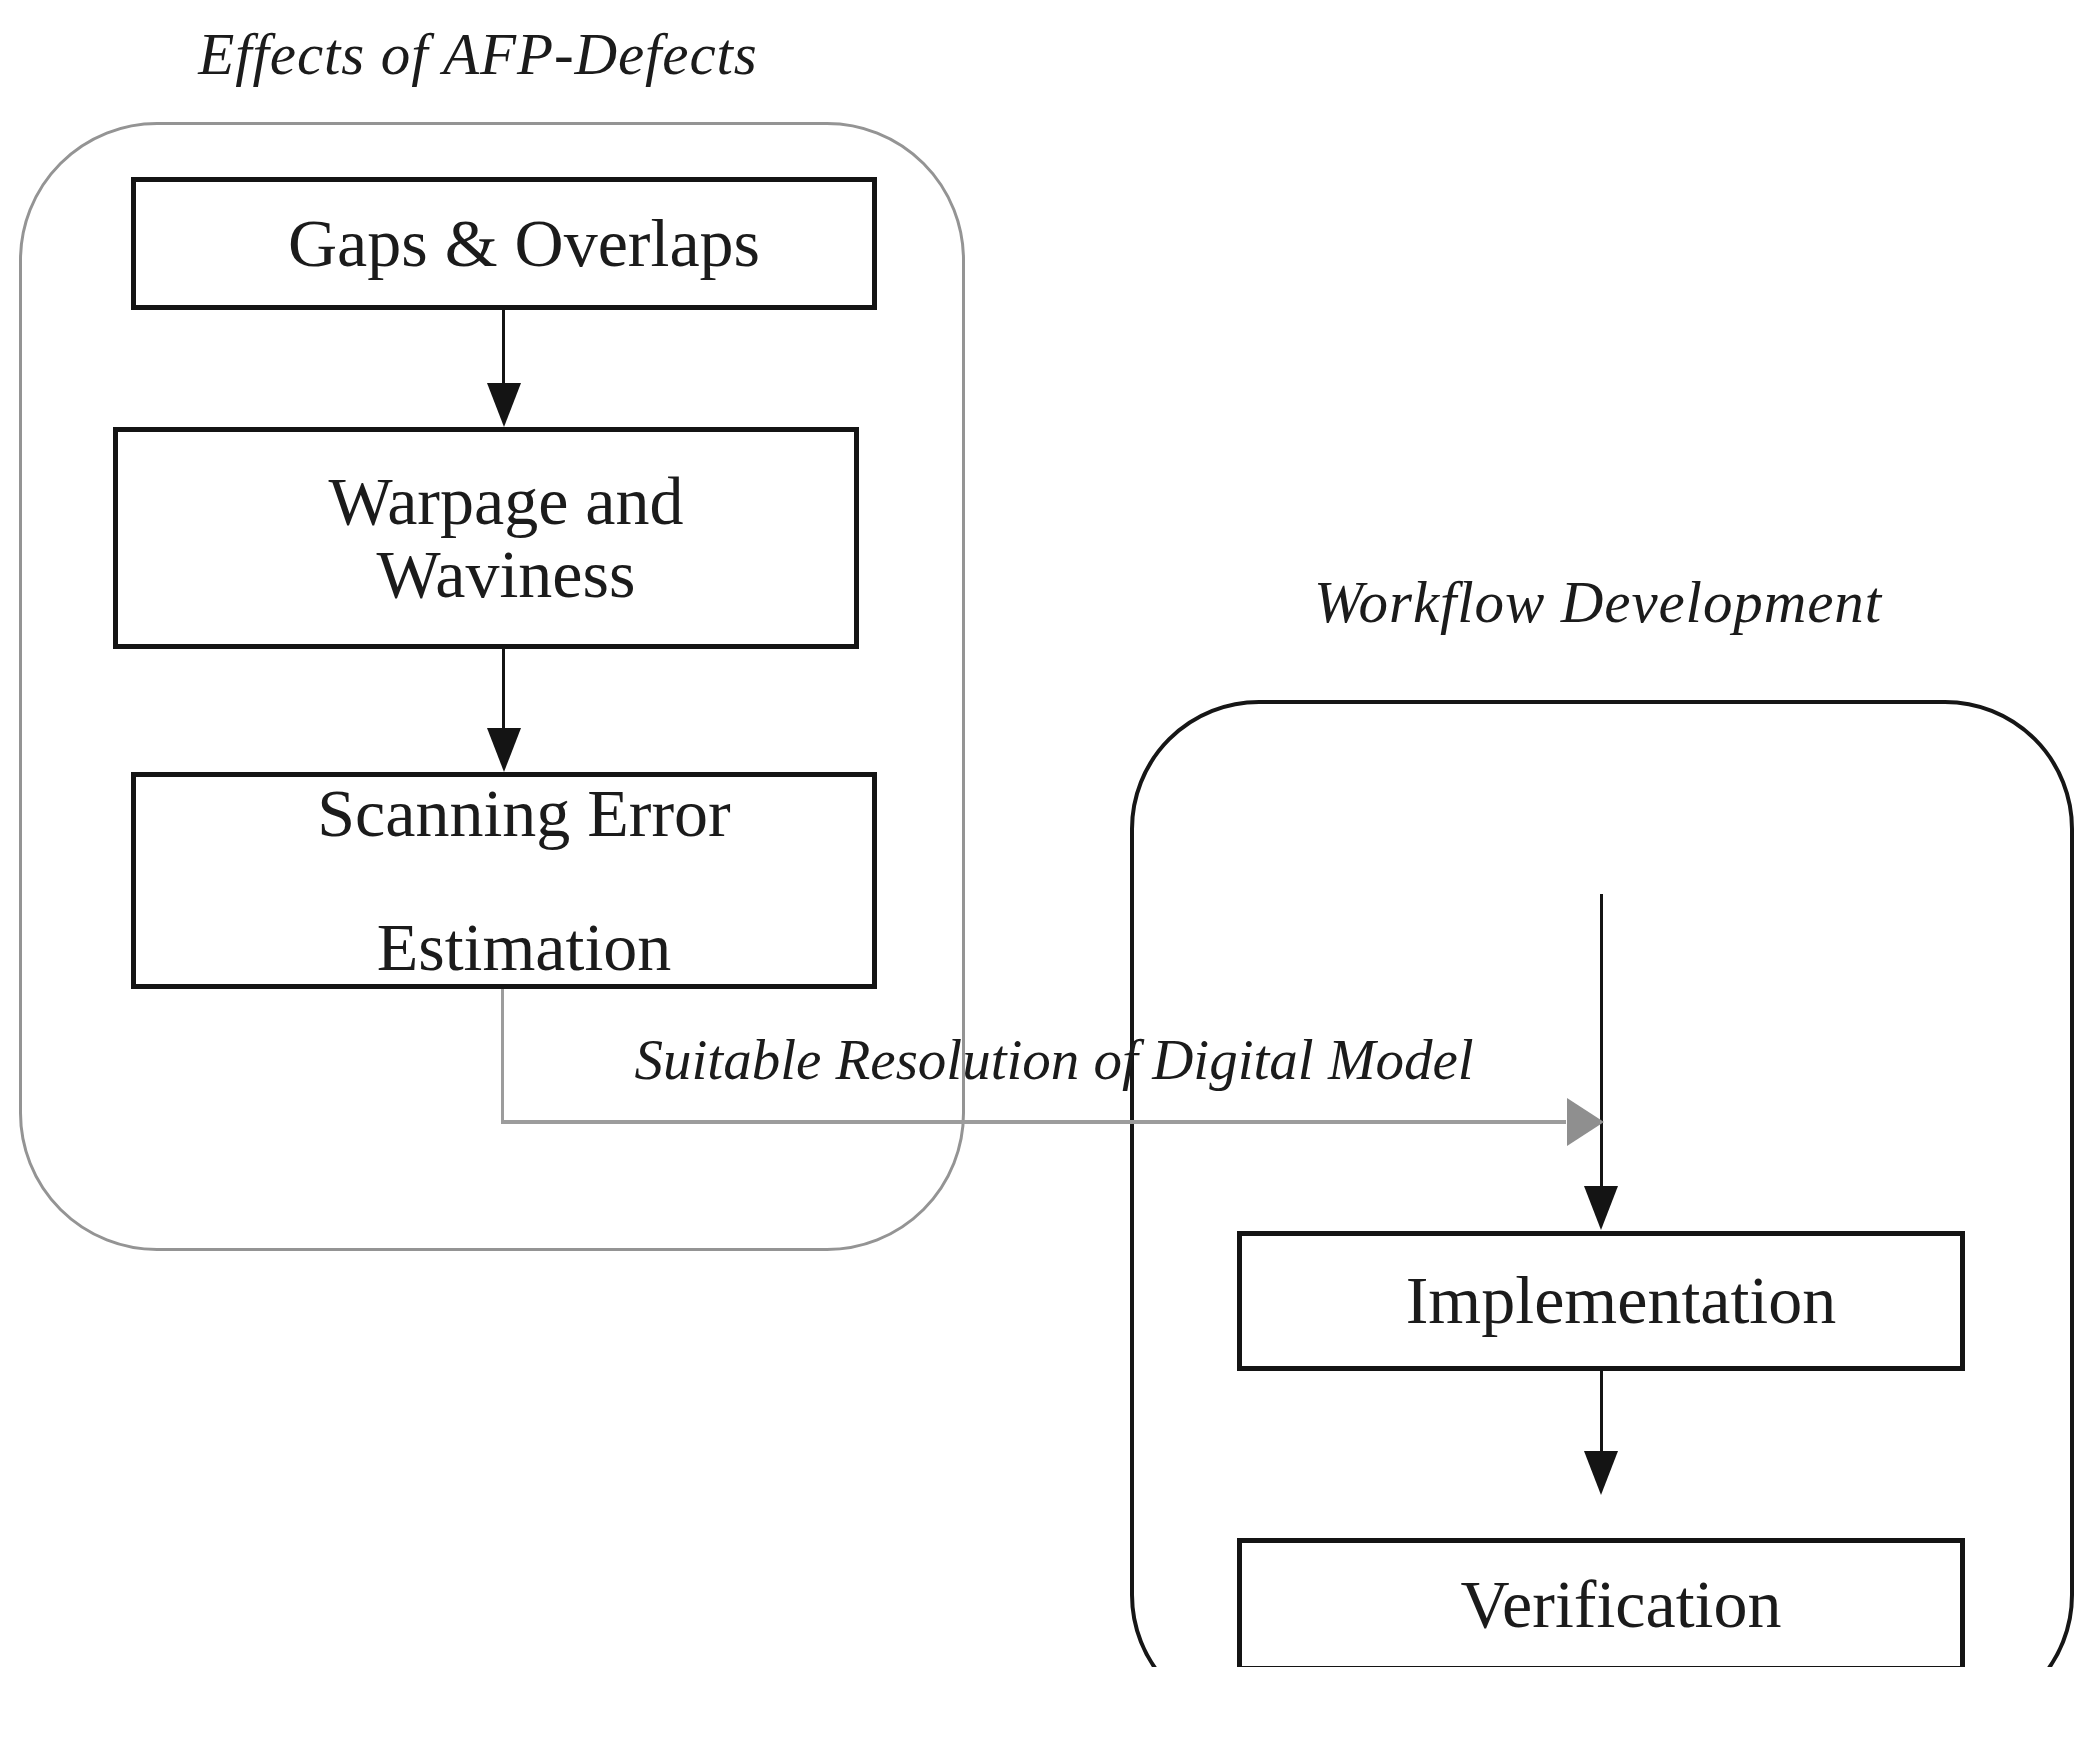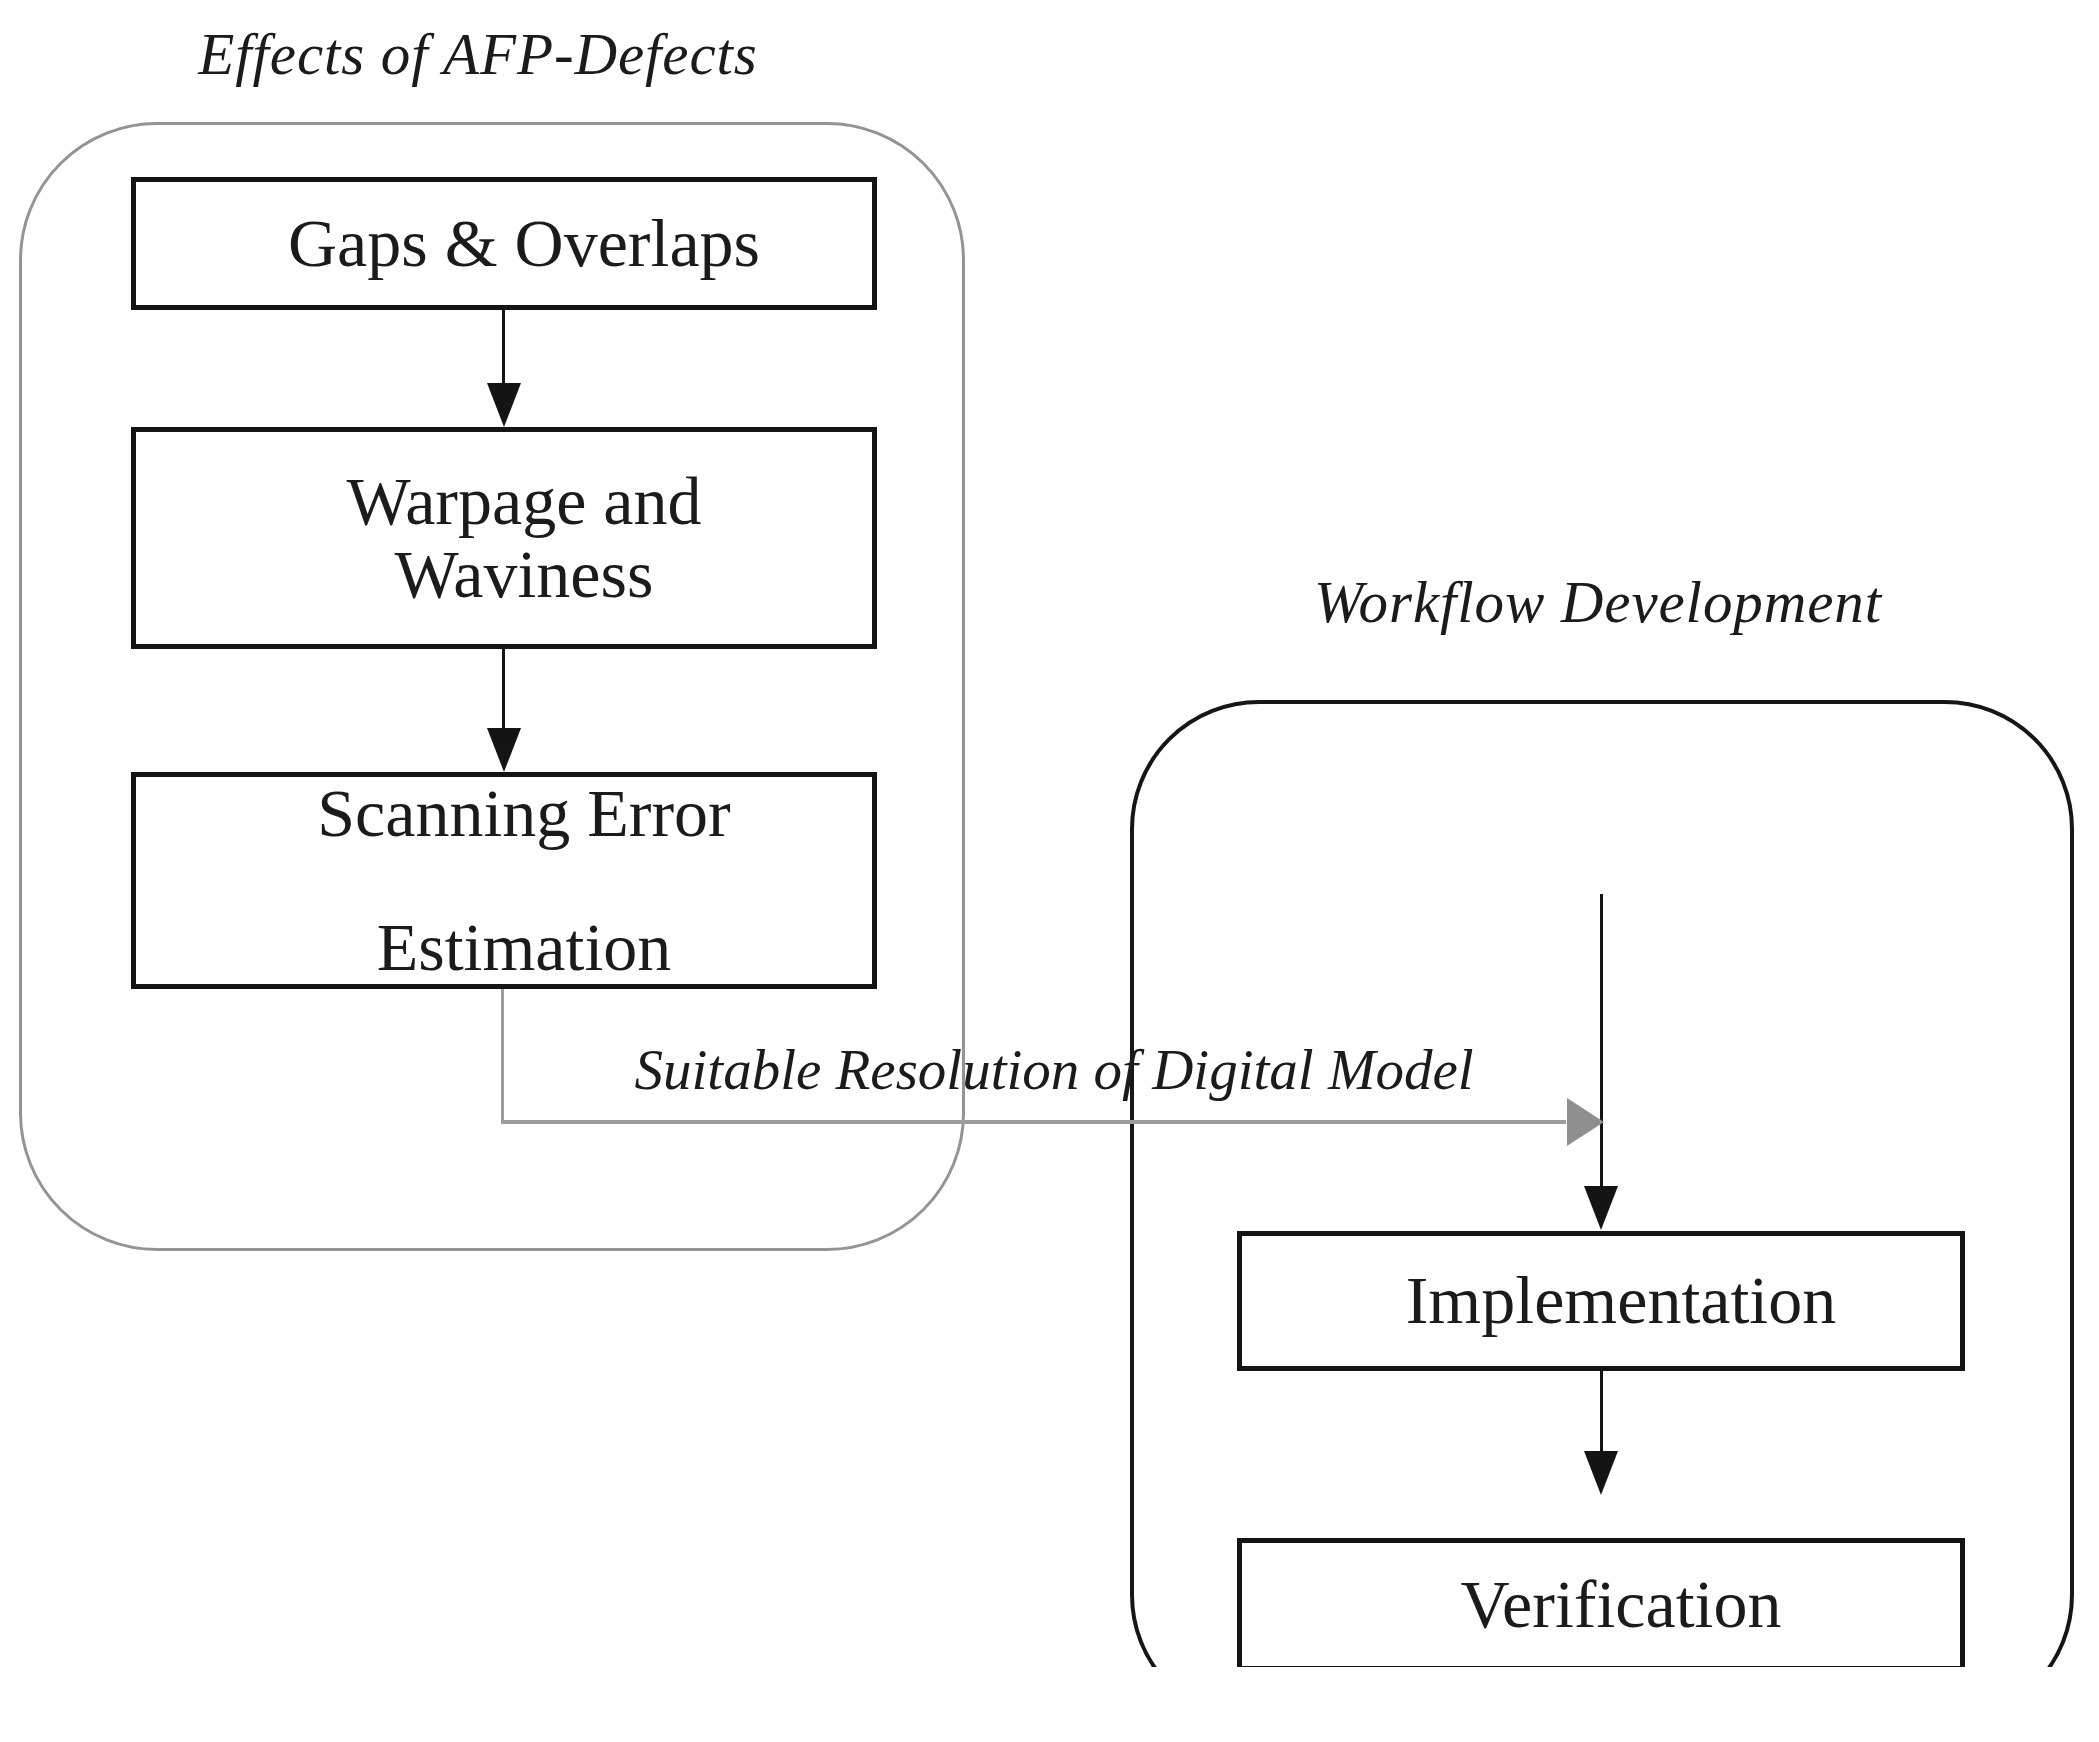--- a/index.html
+++ b/index.html
@@ -29,38 +29,37 @@
   }
   .gline{position:absolute;background:var(--grayArrow,#9c9c9c);}
   .ah-right{
     position:absolute;width:0;height:0;
     border-top:24px solid transparent;border-bottom:24px solid transparent;
     border-left:37px solid var(--grayArrowHead,#8f8f8f);
   }
   .connector-label{
     position:absolute;text-align:center;font-style:italic;font-size:57px;
     white-space:nowrap;
-    margin-top:10px;
   }
 </style>
 </head>
 <body>
 
 <div class="canvas" style="--bg: #ffffff; --text: #1b1b1b; --boxBorder: #141414; --blackArrow: #141414; --grayContainer: #949494; --blackContainer: #161616; --grayArrow: #9c9c9c; --grayArrowHead: #8f8f8f;">
 
   <div class="group-title" style="left:129px;top:20px;width:698px;">Effects of AFP-Defects</div>
   <div class="group-title" style="left:1249px;top:568px;width:698px;text-align:center;">Workflow Development</div>
 
   <div class="container gray" style="left:19px;top:122px;width:946px;height:1129px;"></div>
   <div class="container black" style="left:1130px;top:700px;width:944px;height:1024px;"></div>
 
   <div class="node" style="left:131px;top:177px;width:746px;height:133px;">
     <span class="ln">Gaps &amp; Overlaps</span>
   </div>
-  <div class="node" style="left:131px;top:427px;width:746px;height:222px;">
+  <div class="node" style="left:113px;top:427px;width:746px;height:222px;">
     <span class="ln">Warpage and</span>
     <span class="ln">Waviness</span>
   </div>
   <div class="node" style="left:131px;top:772px;width:746px;height:217px;justify-content:space-between;">
     <span class="ln">Scanning Error</span>
     <span class="ln">Estimation</span>
   </div>
 
   <div class="node" style="left:1237px;top:1231px;width:728px;height:140px;">
     <span class="ln">Implementation</span>

